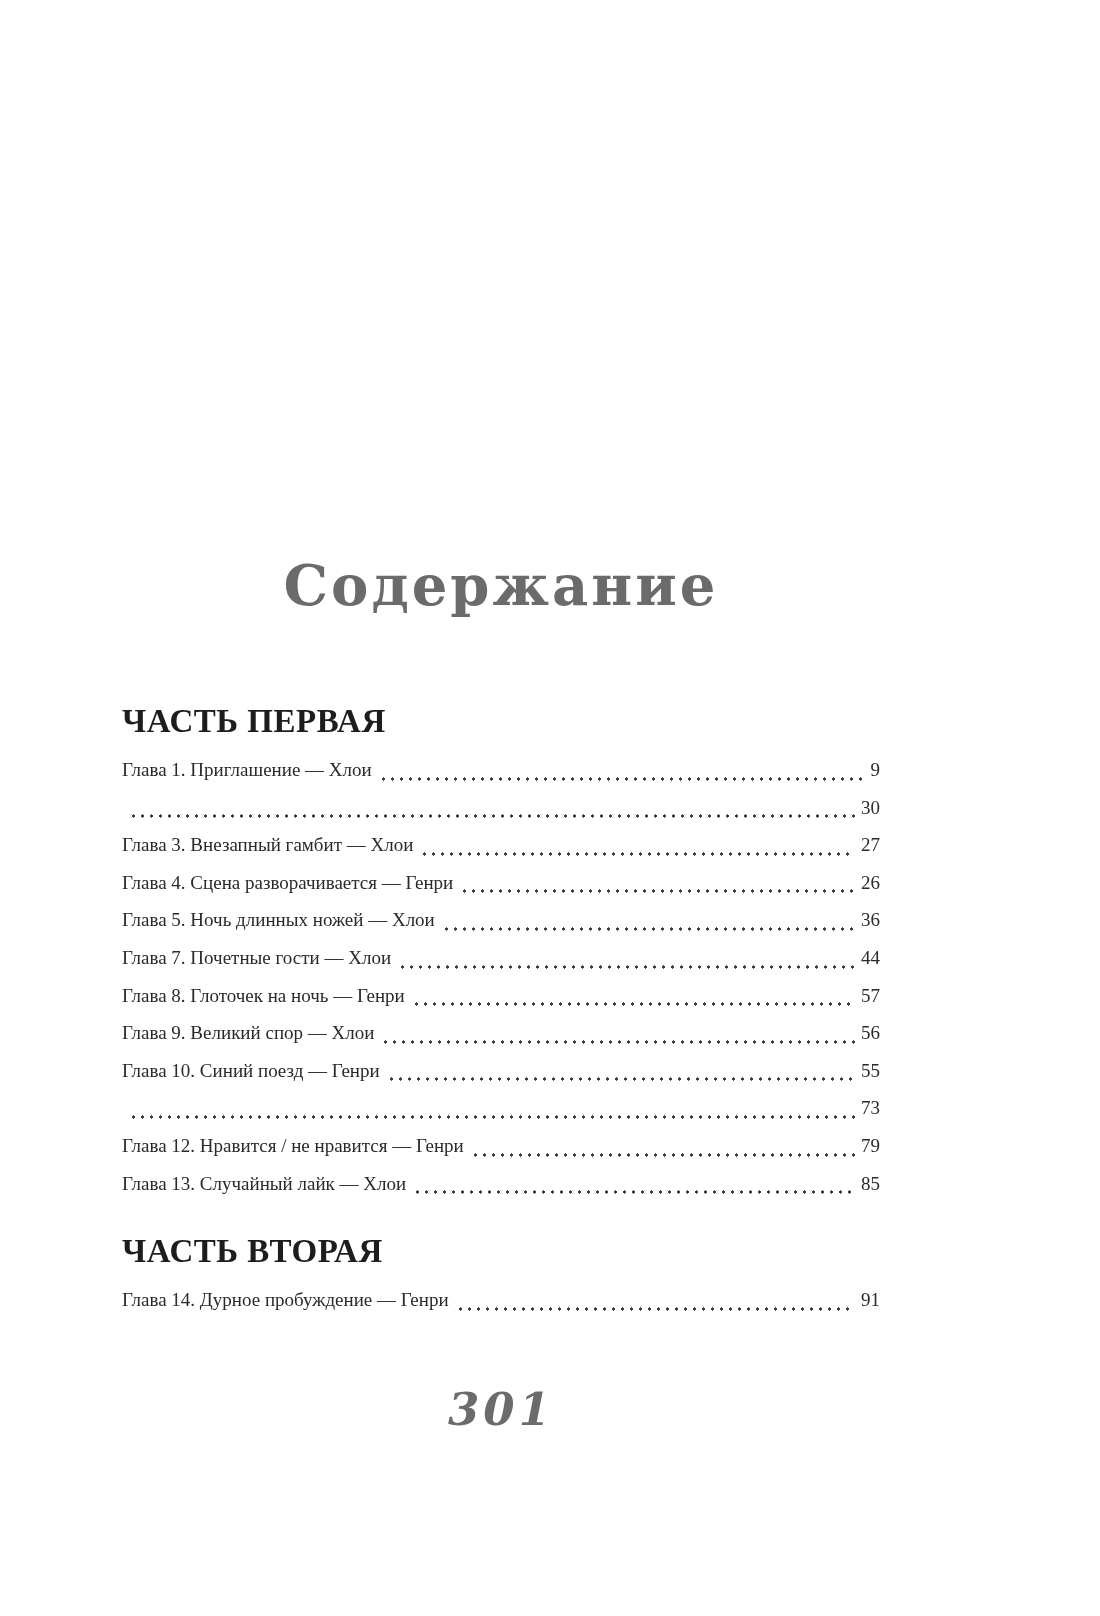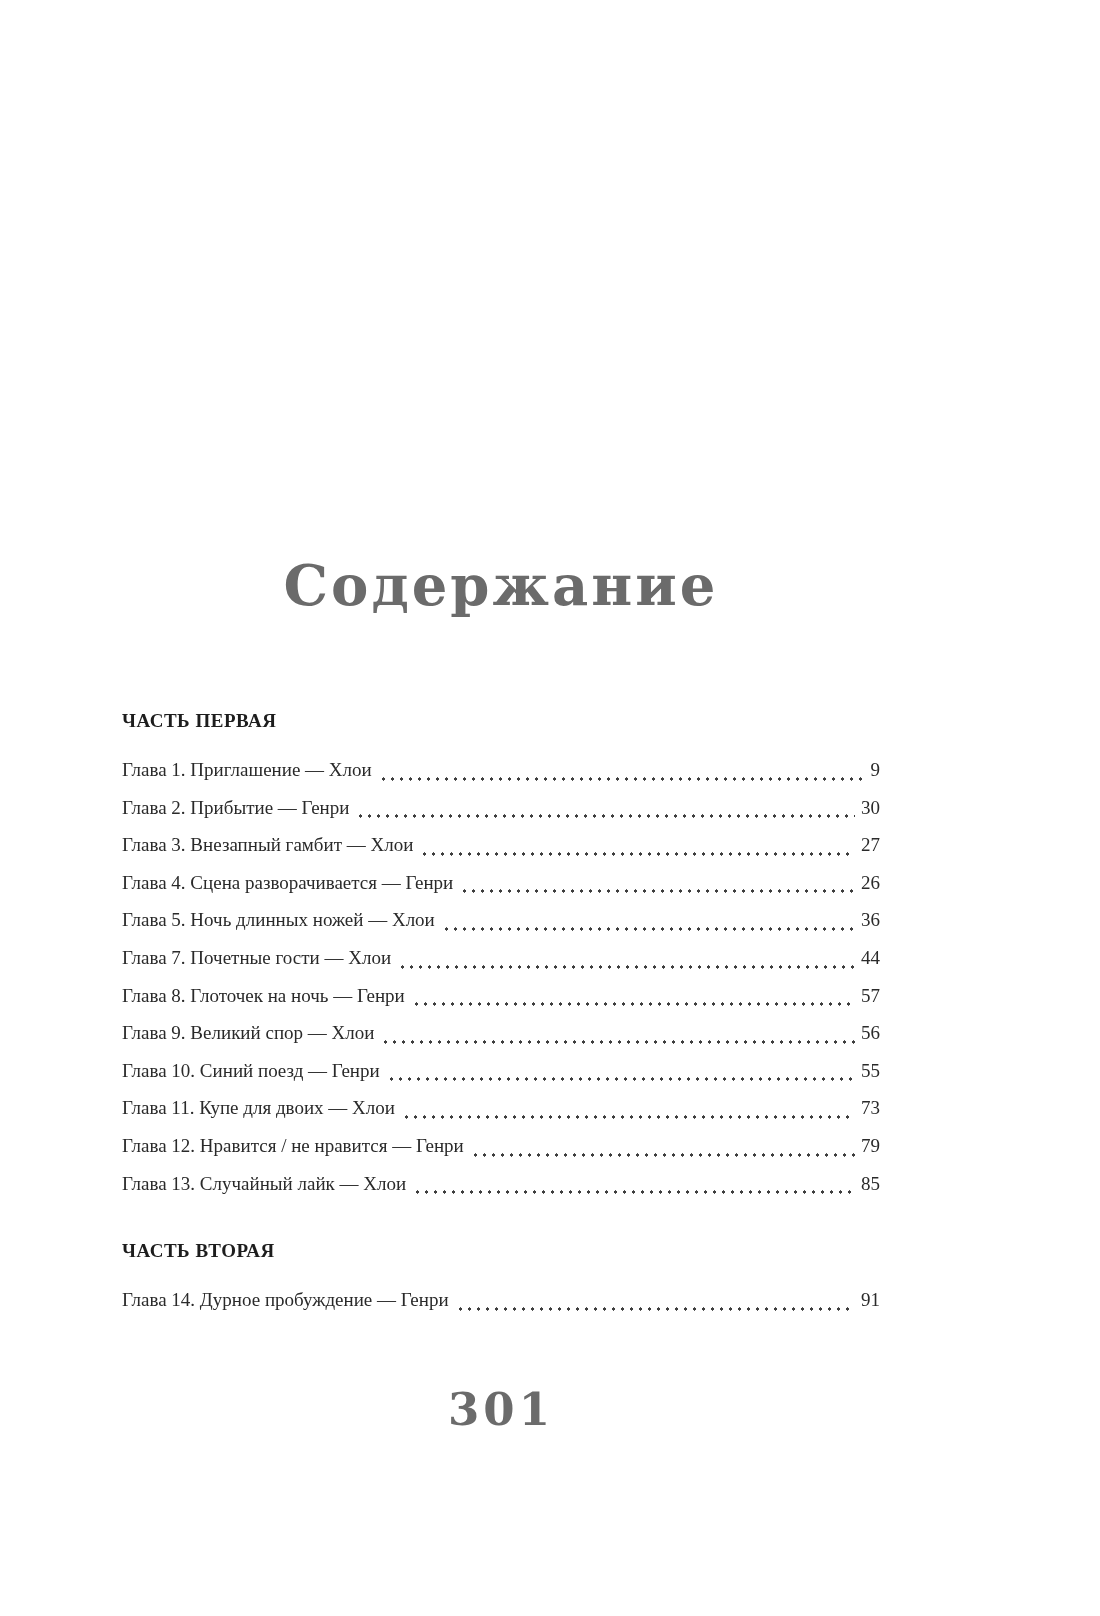--- a/index.html
+++ b/index.html
@@ -27,21 +27,21 @@
     text-align: center;
     font-family: "DejaVu Serif", serif;
     font-weight: 700;
     font-size: 56px;
     line-height: 66px;
     letter-spacing: 3px;
     color: #6b6b6b;
   }
   .part-heading {
     margin: 0;
-    font-size: 19px;
+    font-size: 33px;
     line-height: 30px;
     font-weight: 700;
     color: #1d1d1d;
     letter-spacing: 0.5px;
   }
   .part-heading.first {
     margin-top: 88px;
   }
   .part-heading.second {
     margin-top: 34px;
@@ -73,20 +73,21 @@
   }
   .toc-page {
     flex: 0 0 auto;
     white-space: nowrap;
   }
   .folio {
     margin: 0;
     padding-top: 66px;
     text-align: center;
     font-family: "DejaVu Serif", serif;
+    font-style: italic;
     font-weight: 700;
     font-size: 45px;
     line-height: 50px;
     letter-spacing: 4px;
     color: #6b6b6b;
   }
 </style>
 </head>
 <body>
 
@@ -98,21 +99,20 @@
     <h2 class="part-heading first">ЧАСТЬ ПЕРВАЯ</h2>
     <ol class="toc-list">
 
         <li class="toc-line">
           <span class="toc-label">Глава 1. Приглашение — Хлои</span>
           <span class="toc-dots"></span>
           <span class="toc-page">9</span>
         </li>
 
         <li class="toc-line">
-          <span class="toc-label">Глава 2. Прибытие — Генри</span>
           <span class="toc-dots"></span>
           <span class="toc-page">30</span>
         </li>
 
         <li class="toc-line">
           <span class="toc-label">Глава 3. Внезапный гамбит — Хлои</span>
           <span class="toc-dots"></span>
           <span class="toc-page">27</span>
         </li>
 
@@ -147,21 +147,20 @@
           <span class="toc-page">56</span>
         </li>
 
         <li class="toc-line">
           <span class="toc-label">Глава 10. Синий поезд — Генри</span>
           <span class="toc-dots"></span>
           <span class="toc-page">55</span>
         </li>
 
         <li class="toc-line">
-          <span class="toc-label">Глава 11. Купе для двоих — Хлои</span>
           <span class="toc-dots"></span>
           <span class="toc-page">73</span>
         </li>
 
         <li class="toc-line">
           <span class="toc-label">Глава 12. Нравится / не нравится — Генри</span>
           <span class="toc-dots"></span>
           <span class="toc-page">79</span>
         </li>
 

